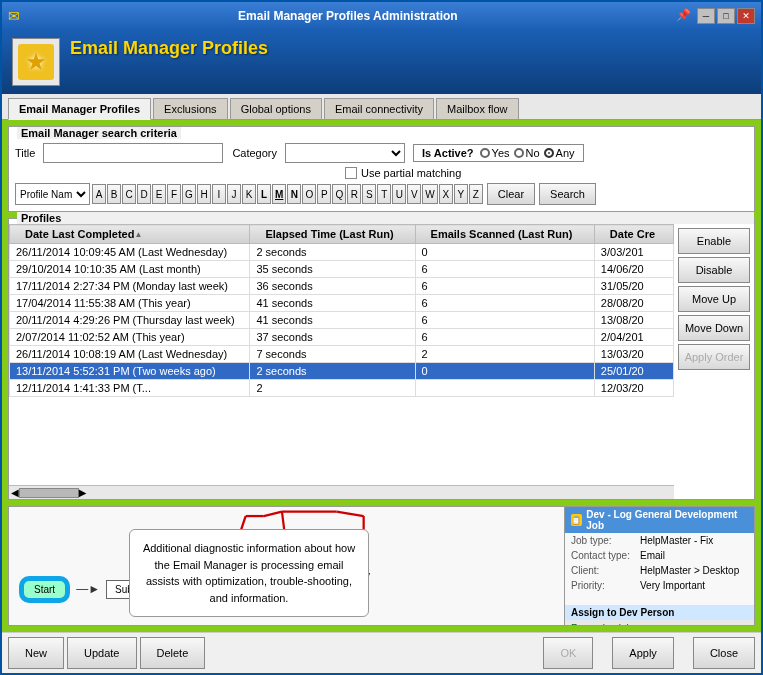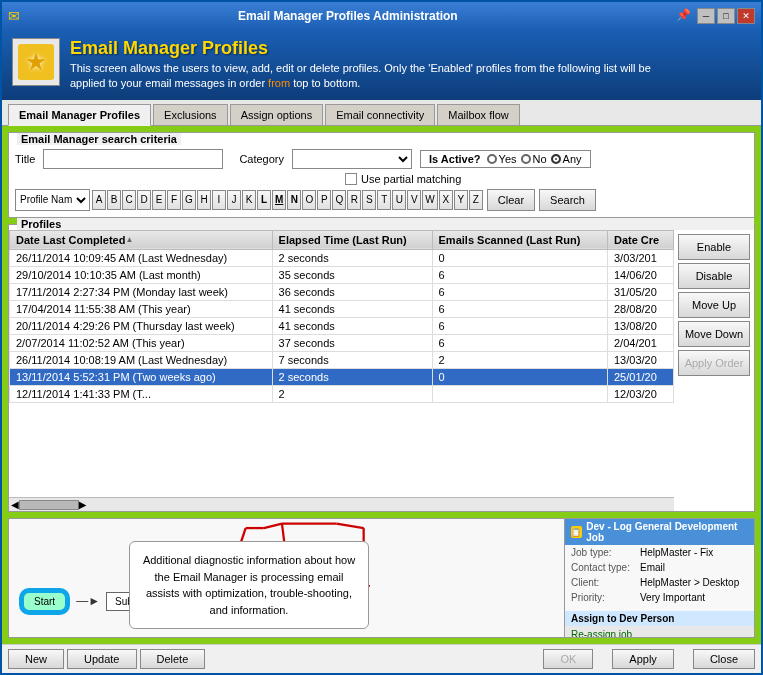--- a/index.html
+++ b/index.html
@@ -55,21 +55,21 @@
     
     .alpha-row { display: flex; align-items: center; gap: 2px; flex-wrap: nowrap; margin-top: 4px; }
     .alpha-select { height: 22px; border: 1px solid #888; background: white; font-size: 10px; width: 75px; }
     .alpha-btn { min-width: 14px; height: 20px; border: 1px solid #888; background: linear-gradient(to bottom, #f8f8f8, #e0e0e0); font-size: 10px; cursor: pointer; padding: 0 2px; text-align: center; display: flex; align-items: center; justify-content: center; }
     .btn-clear-search { height: 22px; padding: 0 10px; border: 1px solid #888; background: linear-gradient(to bottom, #f8f8f8, #d8d8d8); font-size: 11px; cursor: pointer; margin-left: 2px; }
 
     
     .profiles-group { border: 1px solid #999; background: #fff; flex: 1; display: flex; flex-direction: column; min-height: 0; }
     .profiles-content { flex: 1; display: flex; min-height: 0; }
     .profiles-table { width: 100%; border-collapse: collapse; font-size: 11px; }
-    .profiles-table th { background: linear-gradient(to bottom, #e8e8e8, #d0d0d0); border: 1px solid #bbb; padding: 3px 6px; text-align: left; font-weight: bold; white-space: nowrap; }
+    .profiles-table th { background: linear-gradient(to bottom, #e8e8e8, #d0d0d0); border: 1px solid #bbb; padding: 3px 15px; text-align: left; font-weight: bold; white-space: nowrap; }
     .profiles-table td { border: 1px solid #ddd; padding: 2px 6px; white-space: nowrap; }
     .profiles-table tr.selected td { background: #316ac5; color: white; }
     .scroll-col { display: flex; align-items: center; }
     .scroll-arrow { font-size: 8px; color: #666; cursor: pointer; }
 
     
     .side-buttons { display: flex; flex-direction: column; gap: 3px; padding: 4px; width: 80px; }
     .side-btn { height: 26px; border: 1px solid #888; background: linear-gradient(to bottom, #f8f8f8, #d8d8d8); font-size: 11px; cursor: pointer; text-align: center; display: flex; align-items: center; justify-content: center; }
     .side-btn:disabled, .side-btn.disabled { color: #aaa; cursor: default; }
 
@@ -88,28 +88,28 @@
     
     .tooltip-box { position: absolute; bottom: 8px; left: 120px; width: 240px; background: white; border: 1px solid #999; border-radius: 6px; padding: 10px 12px; font-size: 11px; line-height: 1.5; color: #000; z-index: 10; text-align: center; }
 
     
     .dev-panel { width: 190px; border-left: 1px solid #999; font-size: 10px; }
     .dev-panel-title { background: #4a90d9; color: white; padding: 2px 6px; font-size: 10px; font-weight: bold; display: flex; align-items: center; gap: 4px; }
     .dev-panel-icon { width: 12px; height: 12px; background: #ffcc00; border-radius: 2px; display: inline-flex; align-items: center; justify-content: center; font-size: 8px; }
     .dev-row { padding: 2px 6px; display: flex; gap: 4px; }
     .dev-key { color: #555; width: 65px; flex-shrink: 0; }
     .dev-val { color: #000; }
-    .dev-section-blue { background: #d0e8ff; padding: 2px 6px; font-weight: bold; margin-top: 6px; font-size: 10px; }
+    .dev-section-blue { background: #d0e8ff; padding: 2px 6px; font-weight: bold; margin-top: 12px; font-size: 10px; }
     .dev-bottom { background: #e8e8e8; padding: 3px 6px; font-size: 10px; }
 
     
     .bottom-bar { display: flex; align-items: center; justify-content: space-between; padding: 4px 6px; background: #f0f0f0; border-top: 1px solid #ccc; }
     .bottom-left { display: flex; gap: 3px; }
     .bottom-right { display: flex; gap: 19px; }
-    .bottom-btn { height: 20px; padding: 0 16px; border: 1px solid #888; background: linear-gradient(to bottom, #f8f8f8, #d8d8d8); font-size: 11px; cursor: pointer; }
+    .bottom-btn { height: 32px; padding: 0 16px; border: 1px solid #888; background: linear-gradient(to bottom, #f8f8f8, #d8d8d8); font-size: 11px; cursor: pointer; }
     .bottom-btn.disabled { color: #aaa; }
 
     
     .horiz-scrollbar { height: 14px; background: #e8e8e8; border-top: 1px solid #bbb; display: flex; align-items: center; padding: 0 2px; }
     .scroll-thumb { height: 10px; width: 60px; background: #b8b8b8; border: 1px solid #888; cursor: pointer; }
 
     .profiles-wrapper { flex: 1; display: flex; flex-direction: column; min-height: 0; overflow: hidden; }
     .profiles-table-wrapper { flex: 1; overflow: hidden; }
   </style>
 </head>
@@ -131,44 +131,40 @@
   </div>
 
   <div class="header">
     <div class="header-icon">
       <div class="header-icon-inner">
         <span class="header-star">★</span>
       </div>
     </div>
     <div class="header-content">
       <div class="header-title">Email Manager Profiles</div>
-      <div class="header-desc">
-        This screen allows the users to view, add, edit or delete profiles. Only the 'Enabled' profiles from the following list will be<br>
-        applied to your email messages in order <span style="color:#ff8c00;">from</span> top to bottom.
-      </div>
     </div>
   </div>
 
   <div class="tabs">
     <div class="tab active">Email Manager Profiles</div>
     <div class="tab">Exclusions</div>
-    <div class="tab">Assign options</div>
+    <div class="tab">Global options</div>
     <div class="tab">Email connectivity</div>
     <div class="tab">Mailbox flow</div>
   </div>
 
   <div class="content">
 
     <div class="group-box">
       <div class="group-label">Email Manager search criteria</div>
       <div class="group-content">
         <div class="search-row">
           <span class="search-label">Title</span>
           <input class="search-input title" type="text" style="">
-          <span class="search-label" style="margin-left:8px;">Category</span>
+          <span class="search-label" style="margin-left:1px;">Category</span>
           <select class="category-select">
             <option></option>
           </select>
           <div class="is-active-group">
             <span class="is-active-label">Is Active?</span>
             <div class="radio-group">
               <label class="radio-opt">
                 <span class="radio-filled"></span>
                 <span>Yes</span>
               </label>

